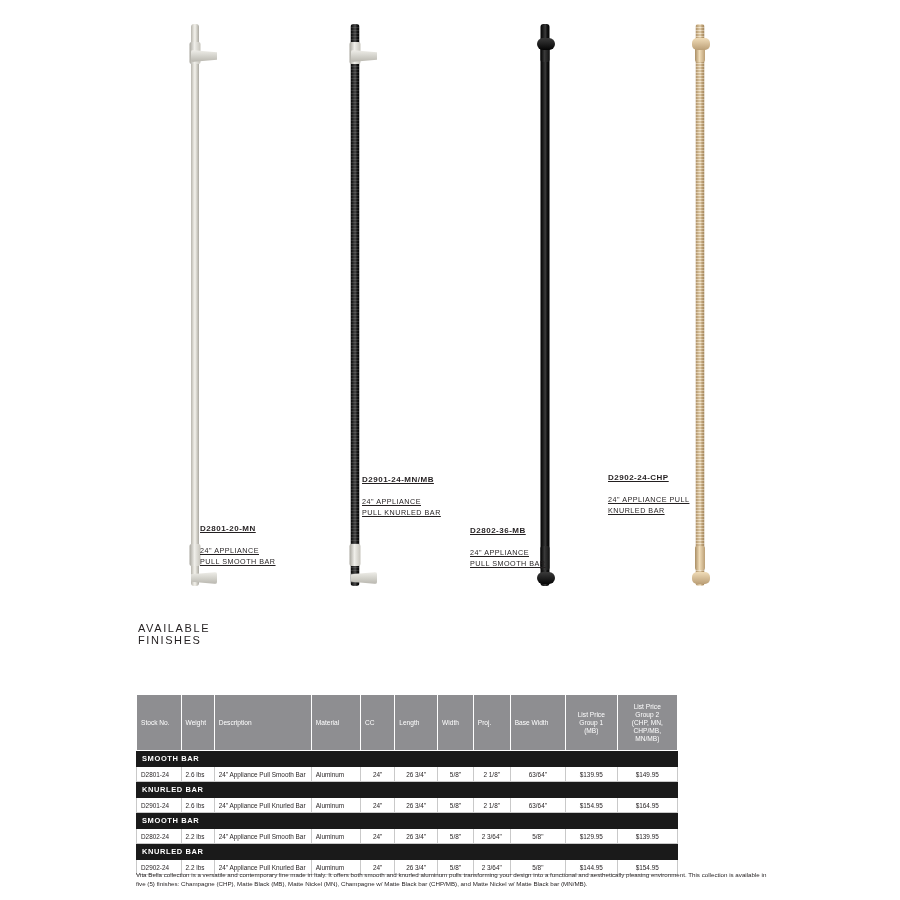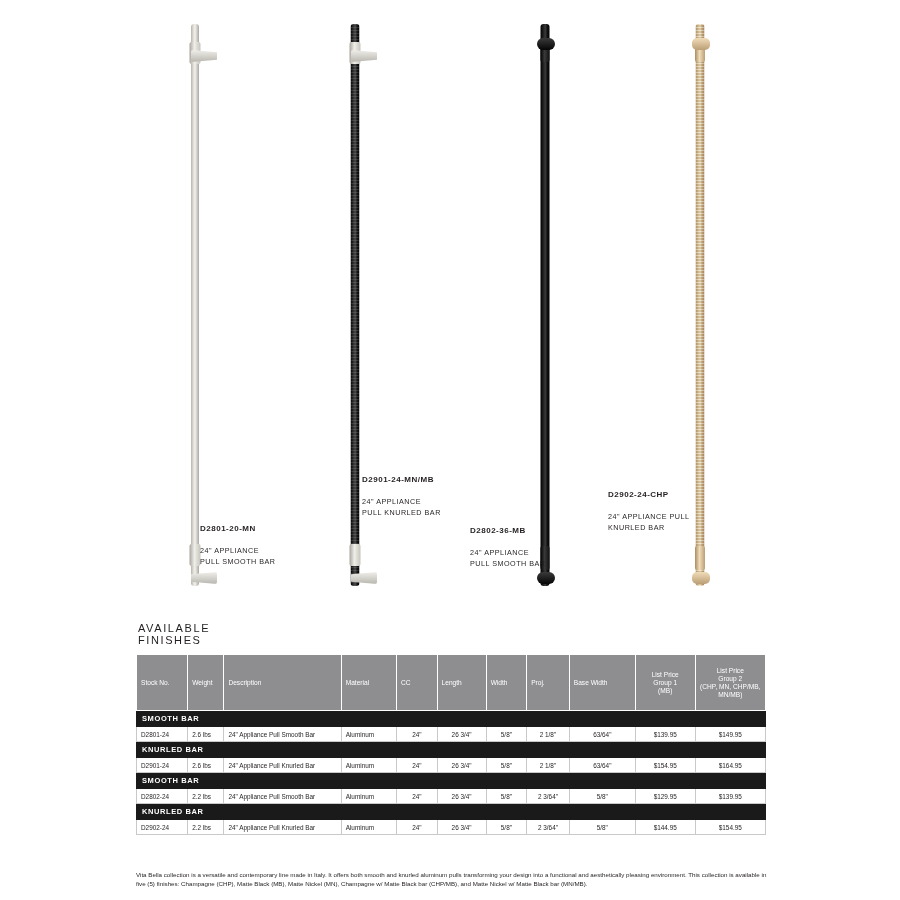--- a/index.html
+++ b/index.html
@@ -39,20 +39,21 @@
 
   
   .caption {
     position:absolute;
     font-size:8px;
     line-height:11px;
     letter-spacing:0.4px;
     color:#231f20;
     text-align:left;
     white-space:pre-line;
+    text-decoration:underline;
   }
   .caption .sku { font-weight:bold; letter-spacing:0.5px; }
   .caption .desc { font-size:7.2px; letter-spacing:0.5px; }
 
   
   #finishes {
     position:absolute; left:0; top:612px; width:900px; height:42px;
   }
   .avail-label {
     position:absolute;
@@ -60,22 +61,22 @@
     font-size:11px;
     letter-spacing:1.6px;
     line-height:12px;
     color:#231f20;
     font-weight:normal;
   }
 
   
   #spec-table {
     position:absolute;
-    left:136px; top:654px;
-    width:630px;
+    left:136px; top:694px;
+    width:542px;
     border-collapse:collapse;
     font-size:6.5px;
     color:#231f20;
   }
   #spec-table th, #spec-table td {
     border:0.5px solid #ffffff;
     padding:3px 4px;
     vertical-align:middle;
   }
   #spec-table thead th {
@@ -190,21 +191,21 @@
                   linear-gradient(90deg,#b89a70 0%,#e8d3ad 38%,#f3e4c6 52%,#cdb085 72%,#a98d63 100%);"></div>
     <div class="post" style="top:28px; height:24px; width:10px;
                 background:linear-gradient(90deg,#a98d63,#f0dcb8 45%,#bb9f76 100%);"></div>
     <div class="foot" style="left:37px; top:28px; width:18px; height:12px; border-radius:5px;
                 background:linear-gradient(180deg,#f0dcb8,#bb9f76);"></div>
     <div class="post" style="top:536px; height:24px; width:10px;
                 background:linear-gradient(90deg,#a98d63,#f0dcb8 45%,#bb9f76 100%);"></div>
     <div class="foot" style="left:37px; top:562px; width:18px; height:12px; border-radius:5px;
                 background:linear-gradient(180deg,#f0dcb8,#bb9f76);"></div>
   </div>
-  <div class="caption" style="left:608px; top:478px;">
+  <div class="caption" style="left:608px; top:461px;">
     <span class="sku">D2902-24-CHP</span><br>
     <span class="desc">24" APPLIANCE PULL
 KNURLED BAR</span>
   </div>
 </div>
 
 <div class="avail-label" style="white-space:pre-line;">AVAILABLE
 FINISHES</div>
 
 <div id="finishes">

